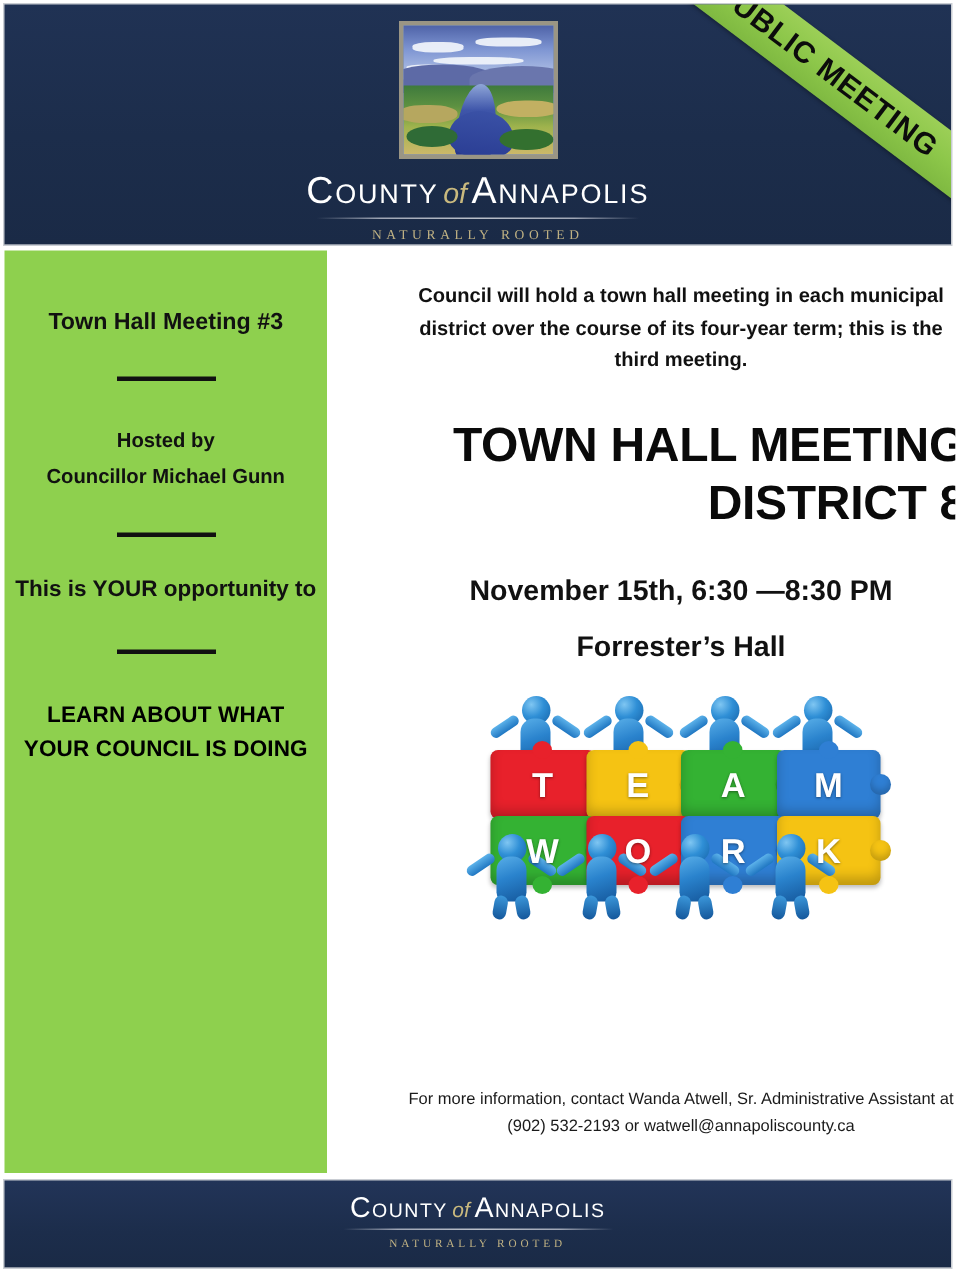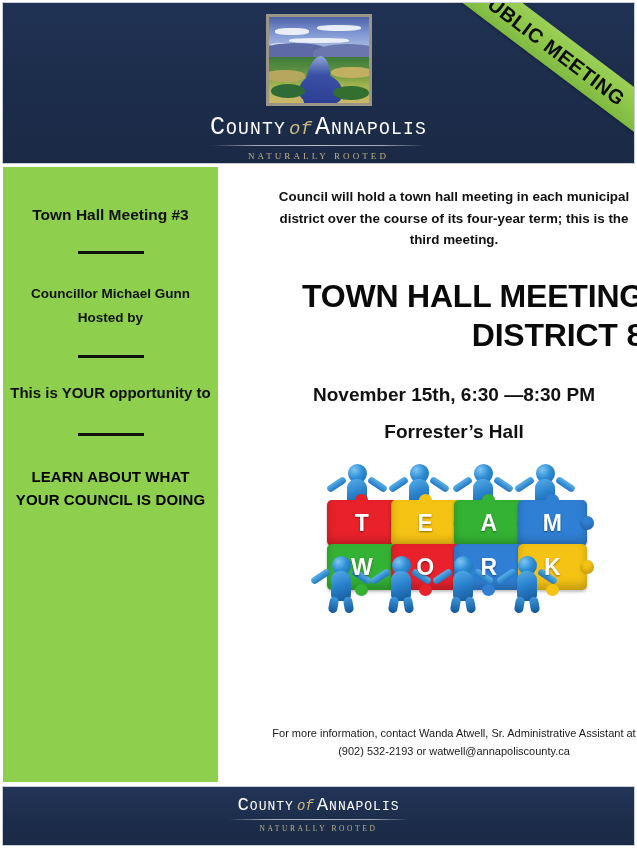--- a/index.html
+++ b/index.html
@@ -90,21 +90,21 @@
     position: absolute; left: 30%; top: 66%;
     width: 44%; height: 36%;
     background: linear-gradient(180deg,#3a51a6 0%,#2b3e94 100%);
     border-radius: 50% 50% 40% 40% / 60% 60% 40% 40%;
     transform: rotate(6deg);
   }
 
   .wordmark {
     margin-top: 9px;
     color: #ffffff;
-    font-family: Liberation Mono, monospace;
+    font-family: Liberation Sans, sans-serif;
     font-size: 25px;
     letter-spacing: 1.2px;
     font-variant: small-caps;
     line-height: 1;
     white-space: nowrap;
   }
   .wordmark .of {
     color: #c9b97e;
     font-style: italic;
     font-size: 19px;
@@ -407,22 +407,22 @@
     <div class="ribbon">
       <span class="ribbon-text">PUBLIC MEETING</span>
     </div>
   </div>
 
   <div class="sidebar">
     <div class="sb-inner">
       <div class="sb-title">Town Hall Meeting #3</div>
       <div class="sb-rule"></div>
       <div class="sb-gap-1"></div>
+      <div class="sb-line">Hosted by</div>
       <div class="sb-line">Councillor Michael Gunn</div>
-      <div class="sb-line">Hosted by</div>
       <div class="sb-rule"></div>
       <div class="sb-gap-2"></div>
       <div class="sb-body">This is YOUR opportunity to</div>
       <div class="sb-rule"></div>
       <div class="sb-gap-3"></div>
       <div class="sb-cta">LEARN ABOUT WHAT</div>
       <div class="sb-cta">YOUR COUNCIL IS DOING</div>
     </div>
   </div>
 

